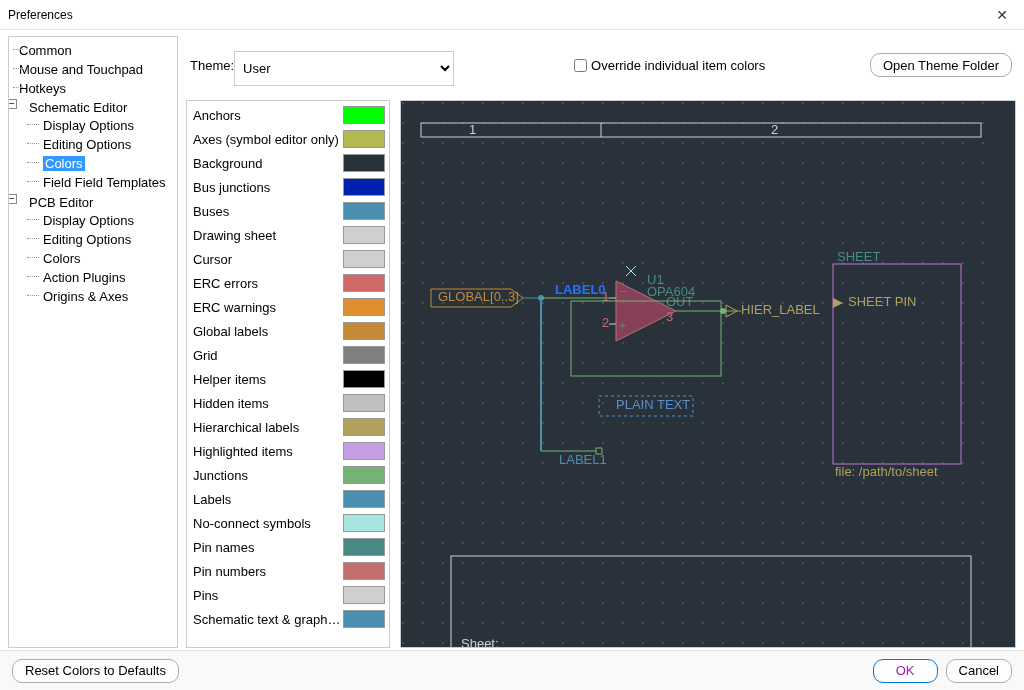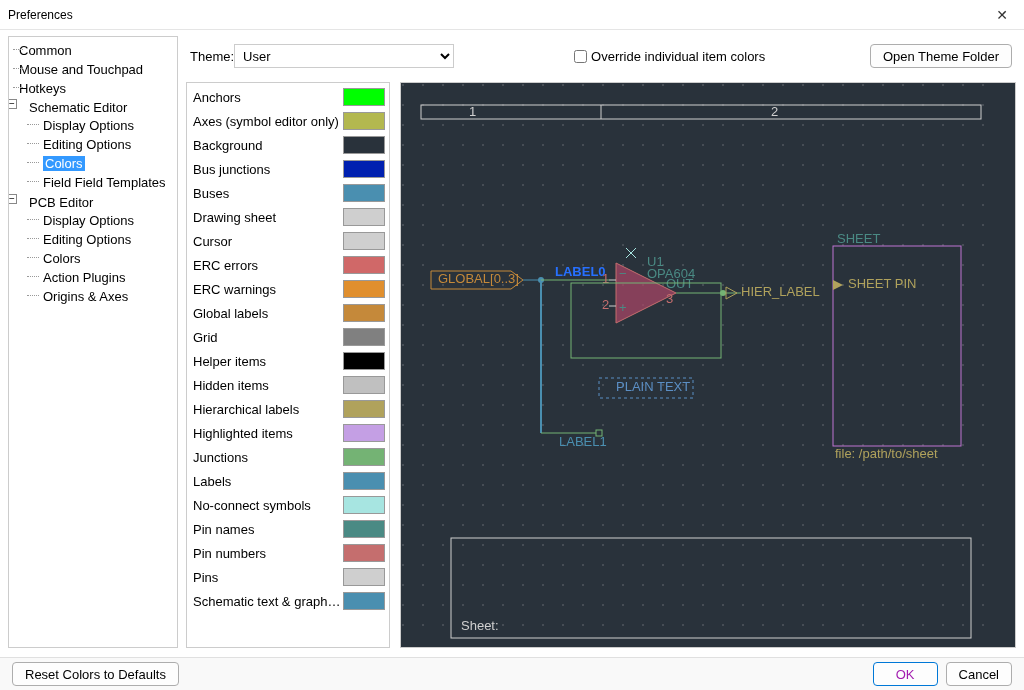--- a/index.html
+++ b/index.html
@@ -23,42 +23,42 @@
 .tree .expander { position: absolute; left: -2px; top: 1px; width: 10px; height: 10px; border: 1px solid #888; background: #fff; text-align: center; line-height: 8px; font-size: 10px; cursor: pointer; }
 .tree .selected > span { background: #3399ff; color: #fff; padding: 0 2px; }
 .tree .has-children::before { display: none; }
 
 
 .right { flex: 1; display: flex; flex-direction: column; gap: 6px; }
 
 
 .theme-row { display: flex; align-items: center; padding: 8px 4px; }
 .theme-row label { font-size: 13px; }
-.theme-row select { width: 220px; height: 24px; border: 1px solid #ccc; padding: 0 4px; font-size: 13px; background: #fff; }
+.theme-row select { width: 220px; height: 35px; border: 1px solid #ccc; padding: 0 4px; font-size: 13px; background: #fff; margin-top: 7px; }
 .theme-row .override { margin-left: 120px; display: flex; align-items: center; gap: 4px; }
 .theme-row .open-folder { margin-left: auto; }
 
 
 .panels { display: flex; gap: 10px; flex: 1; min-height: 0; }
 
 
 .color-list-wrap { width: 204px; border: 1px solid #ccc; overflow-y: scroll; padding: 2px 0; }
 .color-list { list-style: none; }
 .color-list li { display: flex; align-items: center; padding: 3px 4px 3px 6px; font-size: 13px; }
 .color-list .name { flex: 1; white-space: nowrap; overflow: hidden; text-overflow: ellipsis; }
 .color-list .swatch { width: 42px; height: 18px; border: 1px solid #999; cursor: pointer; }
 
 
 .preview { flex: 1; border: 1px solid #ccc; background: #29323b; position: relative; overflow: hidden; }
 .preview svg { position: absolute; top: 0; left: 0; }
 
 
-.bottom { position: absolute; bottom: 0; left: 0; right: 0; height: 33px; border-top: 1px solid #e0e0e0; background: #f9f9f9; display: flex; align-items: center; padding: 0 12px; gap: 8px; }
+.bottom { position: absolute; bottom: 0; left: 0; right: 0; height: 40px; border-top: 1px solid #e0e0e0; background: #f9f9f9; display: flex; align-items: center; padding: 0 12px; gap: 8px; }
 .bottom .spacer { flex: 1; }
-button { height: 24px; padding: 0 12px; border: 1px solid #adadad; background: #fdfdfd; font-size: 13px; cursor: pointer; border-radius: 4px; }
+button { height: 24px; padding: 0 12px; border: 1px solid #adadad; background: #fdfdfd; font-size: 13px; cursor: pointer; border-radius: 10px; }
 button.primary { border: 1px solid #0078d7; color: #a21caf; padding: 0 22px; }
 input[type=checkbox] { cursor: pointer; }
 
 
 .color-list-wrap::-webkit-scrollbar { width: 14px; }
 .color-list-wrap::-webkit-scrollbar-track { background: #f0f0f0; }
 .color-list-wrap::-webkit-scrollbar-thumb { background: #c0c0c0; border: 2px solid #f0f0f0; border-radius: 7px; }
 </style>
 </head>
 <body>

